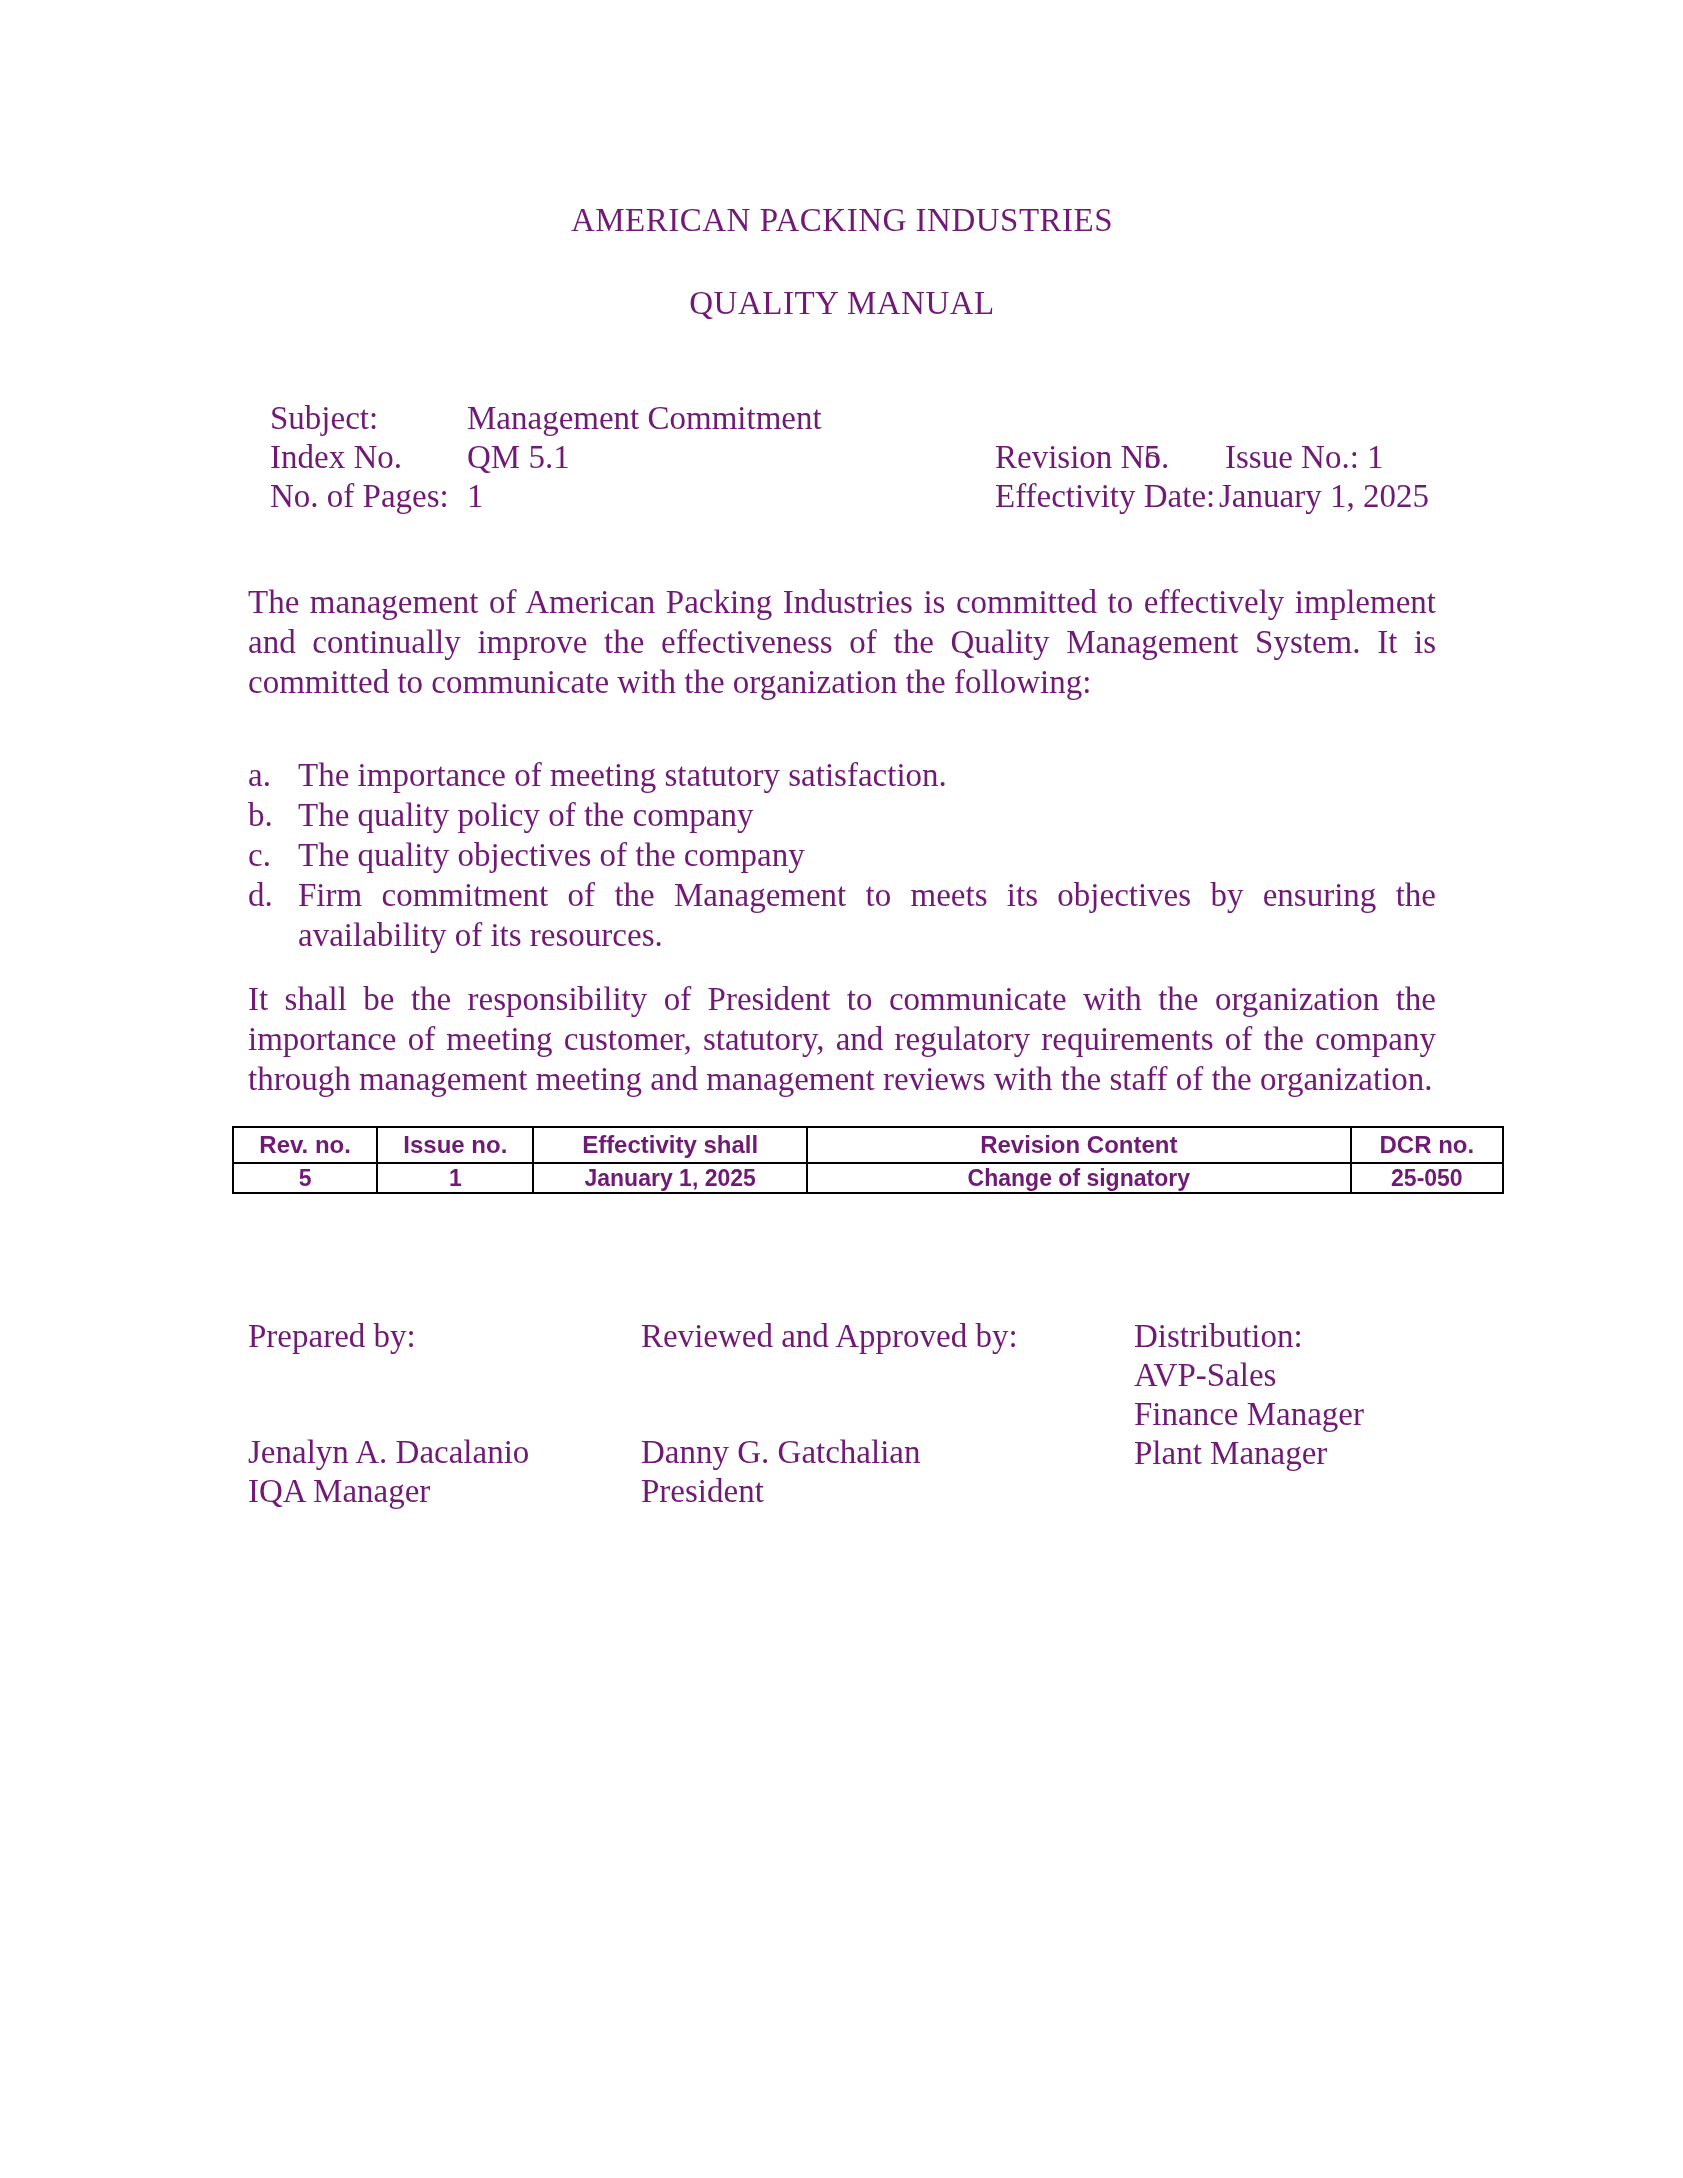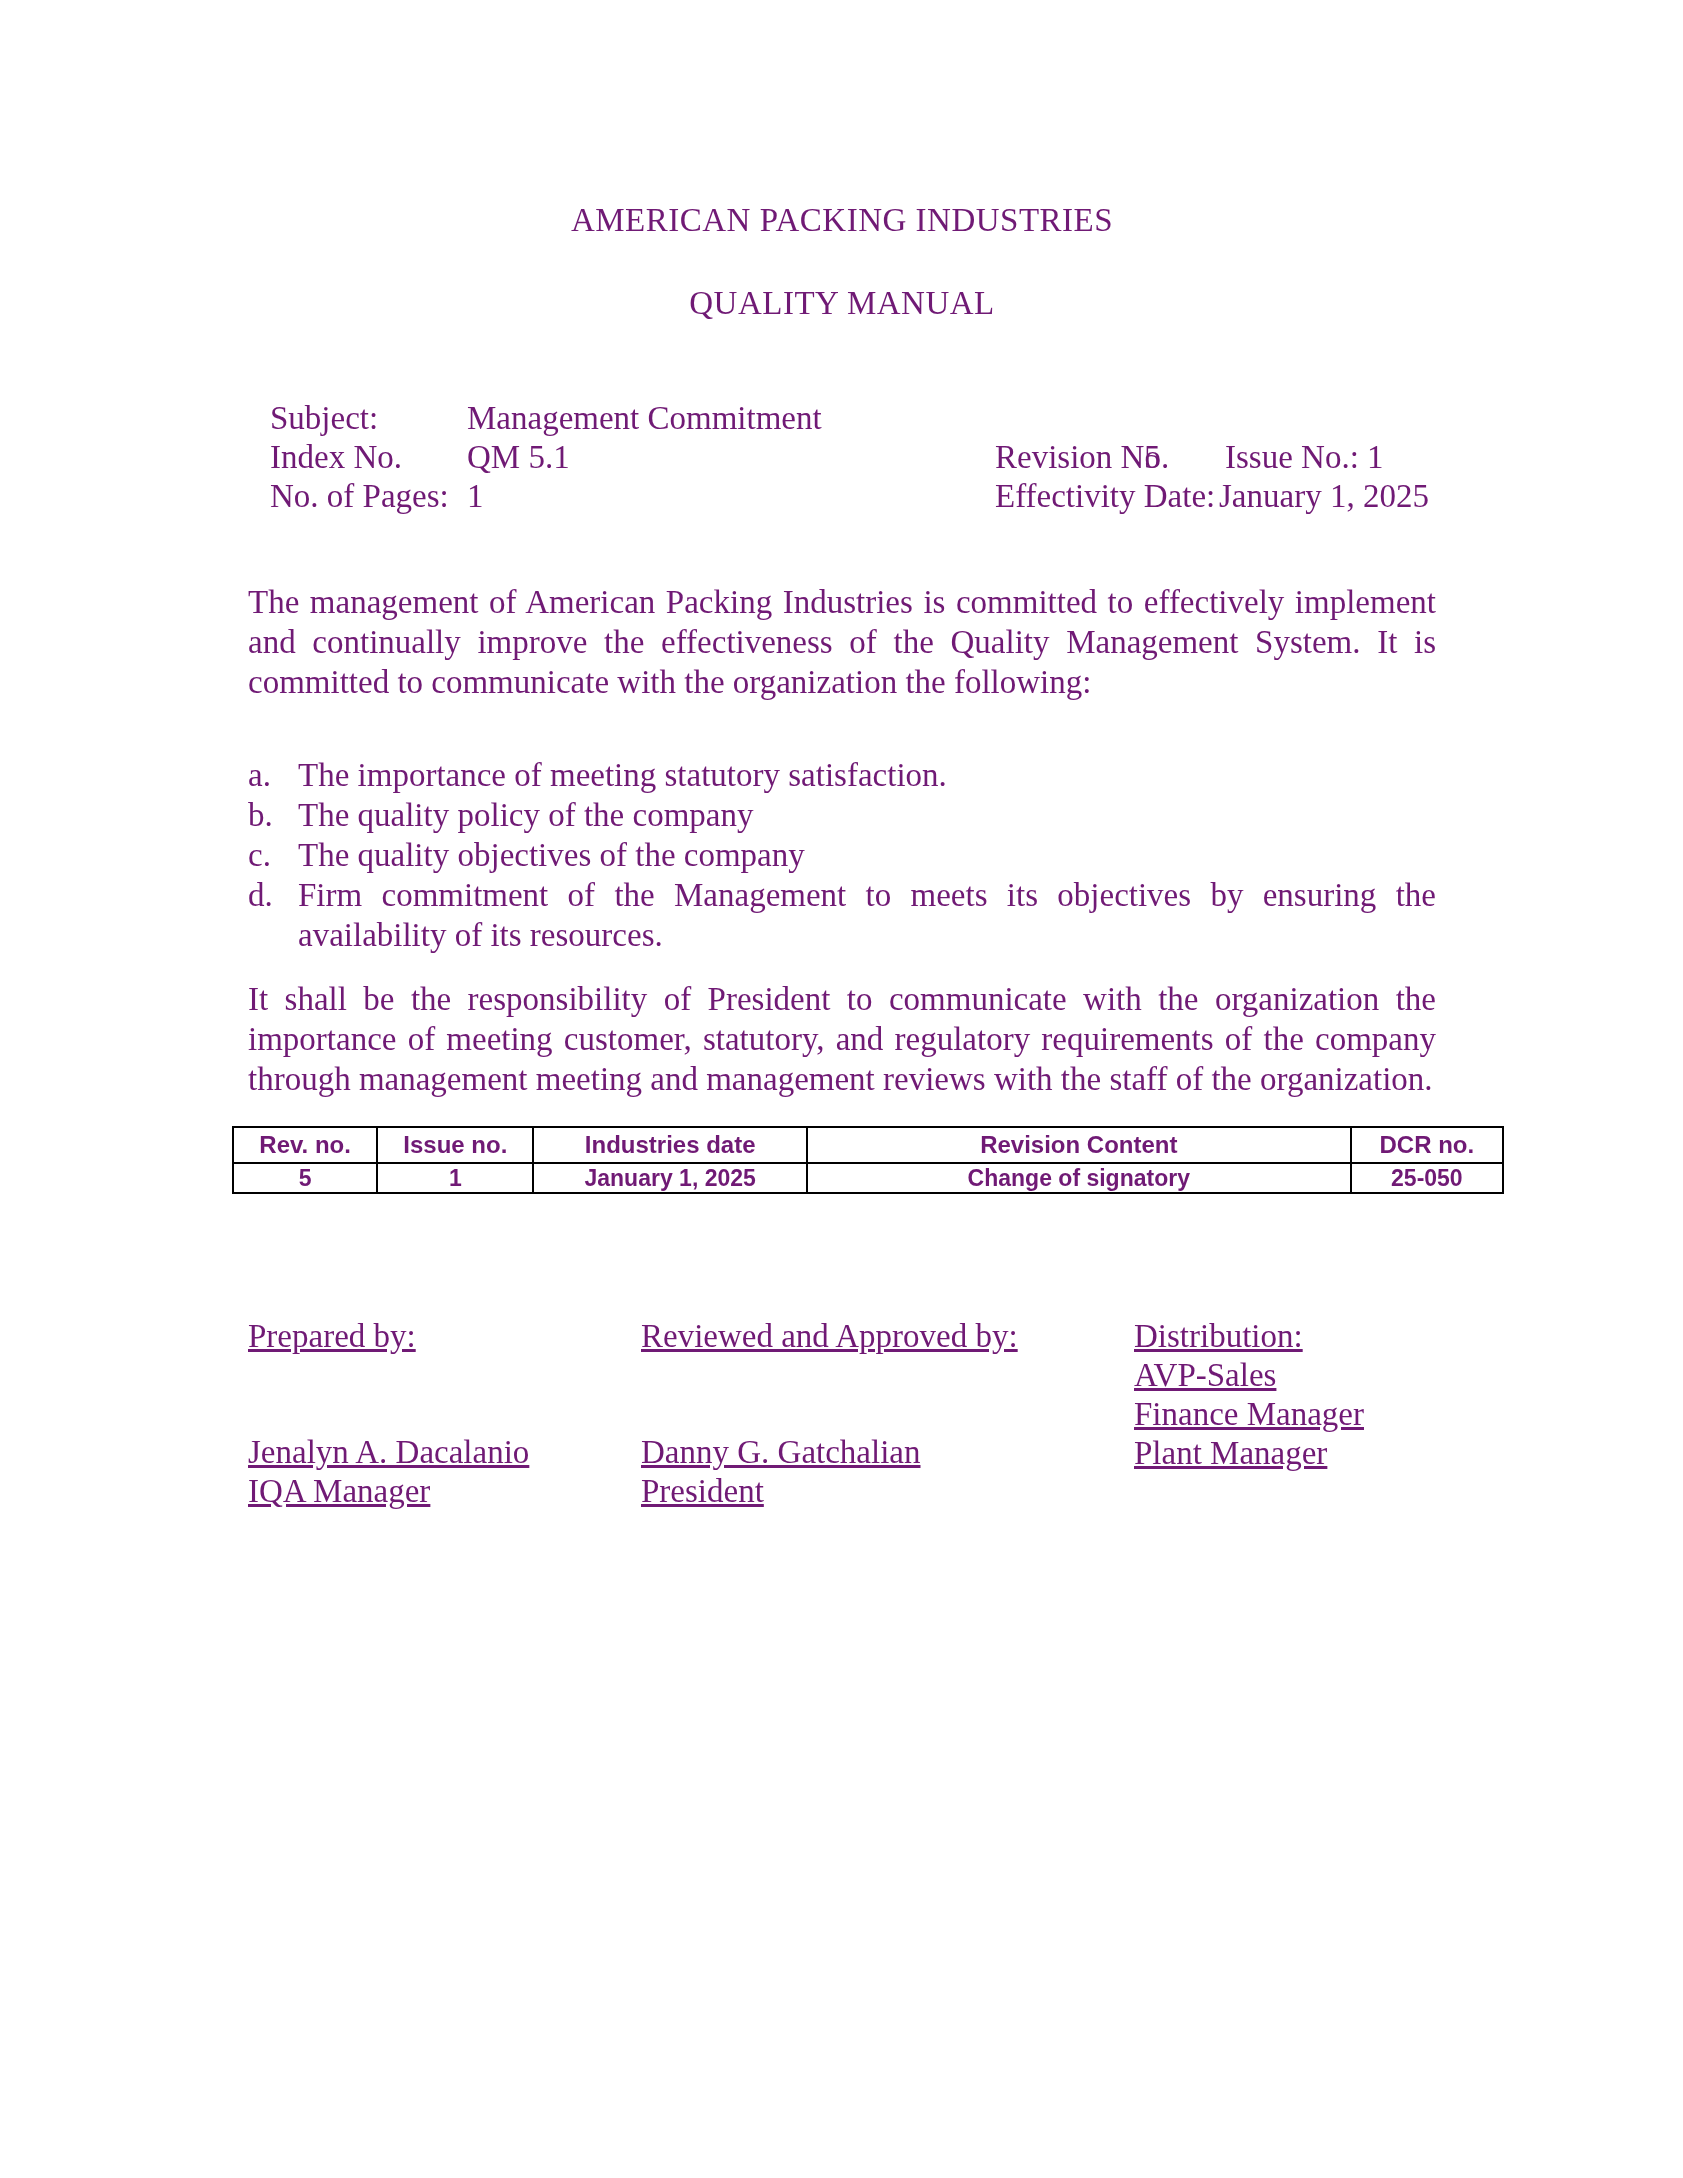--- a/index.html
+++ b/index.html
@@ -82,21 +82,21 @@
     margin-top: 123px;
     height: 218px;
     font-size: 33px;
     line-height: 39px;
   }
   .sig-col { position: absolute; top: 0; white-space: nowrap; }
   .sig-col-prepared { left: 0; }
   .sig-col-reviewed { left: 393px; }
   .sig-col-distribution { left: 886px; }
   .sig-name { margin-top: 77px; }
-  .sig-line { height: 39px; text-decoration: underline; }
+  .sig-line { height: 39px; }
 </style>
 </head>
 <body>
 
 <div class="page">
   <div class="content">
 
     <div class="doc-title">AMERICAN PACKING INDUSTRIES</div>
     <div class="doc-subtitle">QUALITY MANUAL</div>
 
@@ -149,21 +149,21 @@
         <col style="width:144px">
         <col style="width:156px">
         <col style="width:273px">
         <col style="width:543px">
         <col style="width:152px">
       </colgroup>
       <thead>
         <tr>
           <th>Rev. no.</th>
           <th>Issue no.</th>
-          <th>Industries date</th>
+          <th>Effectivity shall</th>
           <th>Revision Content</th>
           <th>DCR no.</th>
         </tr>
       </thead>
       <tbody>
         <tr>
           <td>5</td>
           <td>1</td>
           <td>January 1, 2025</td>
           <td>Change of signatory</td>

